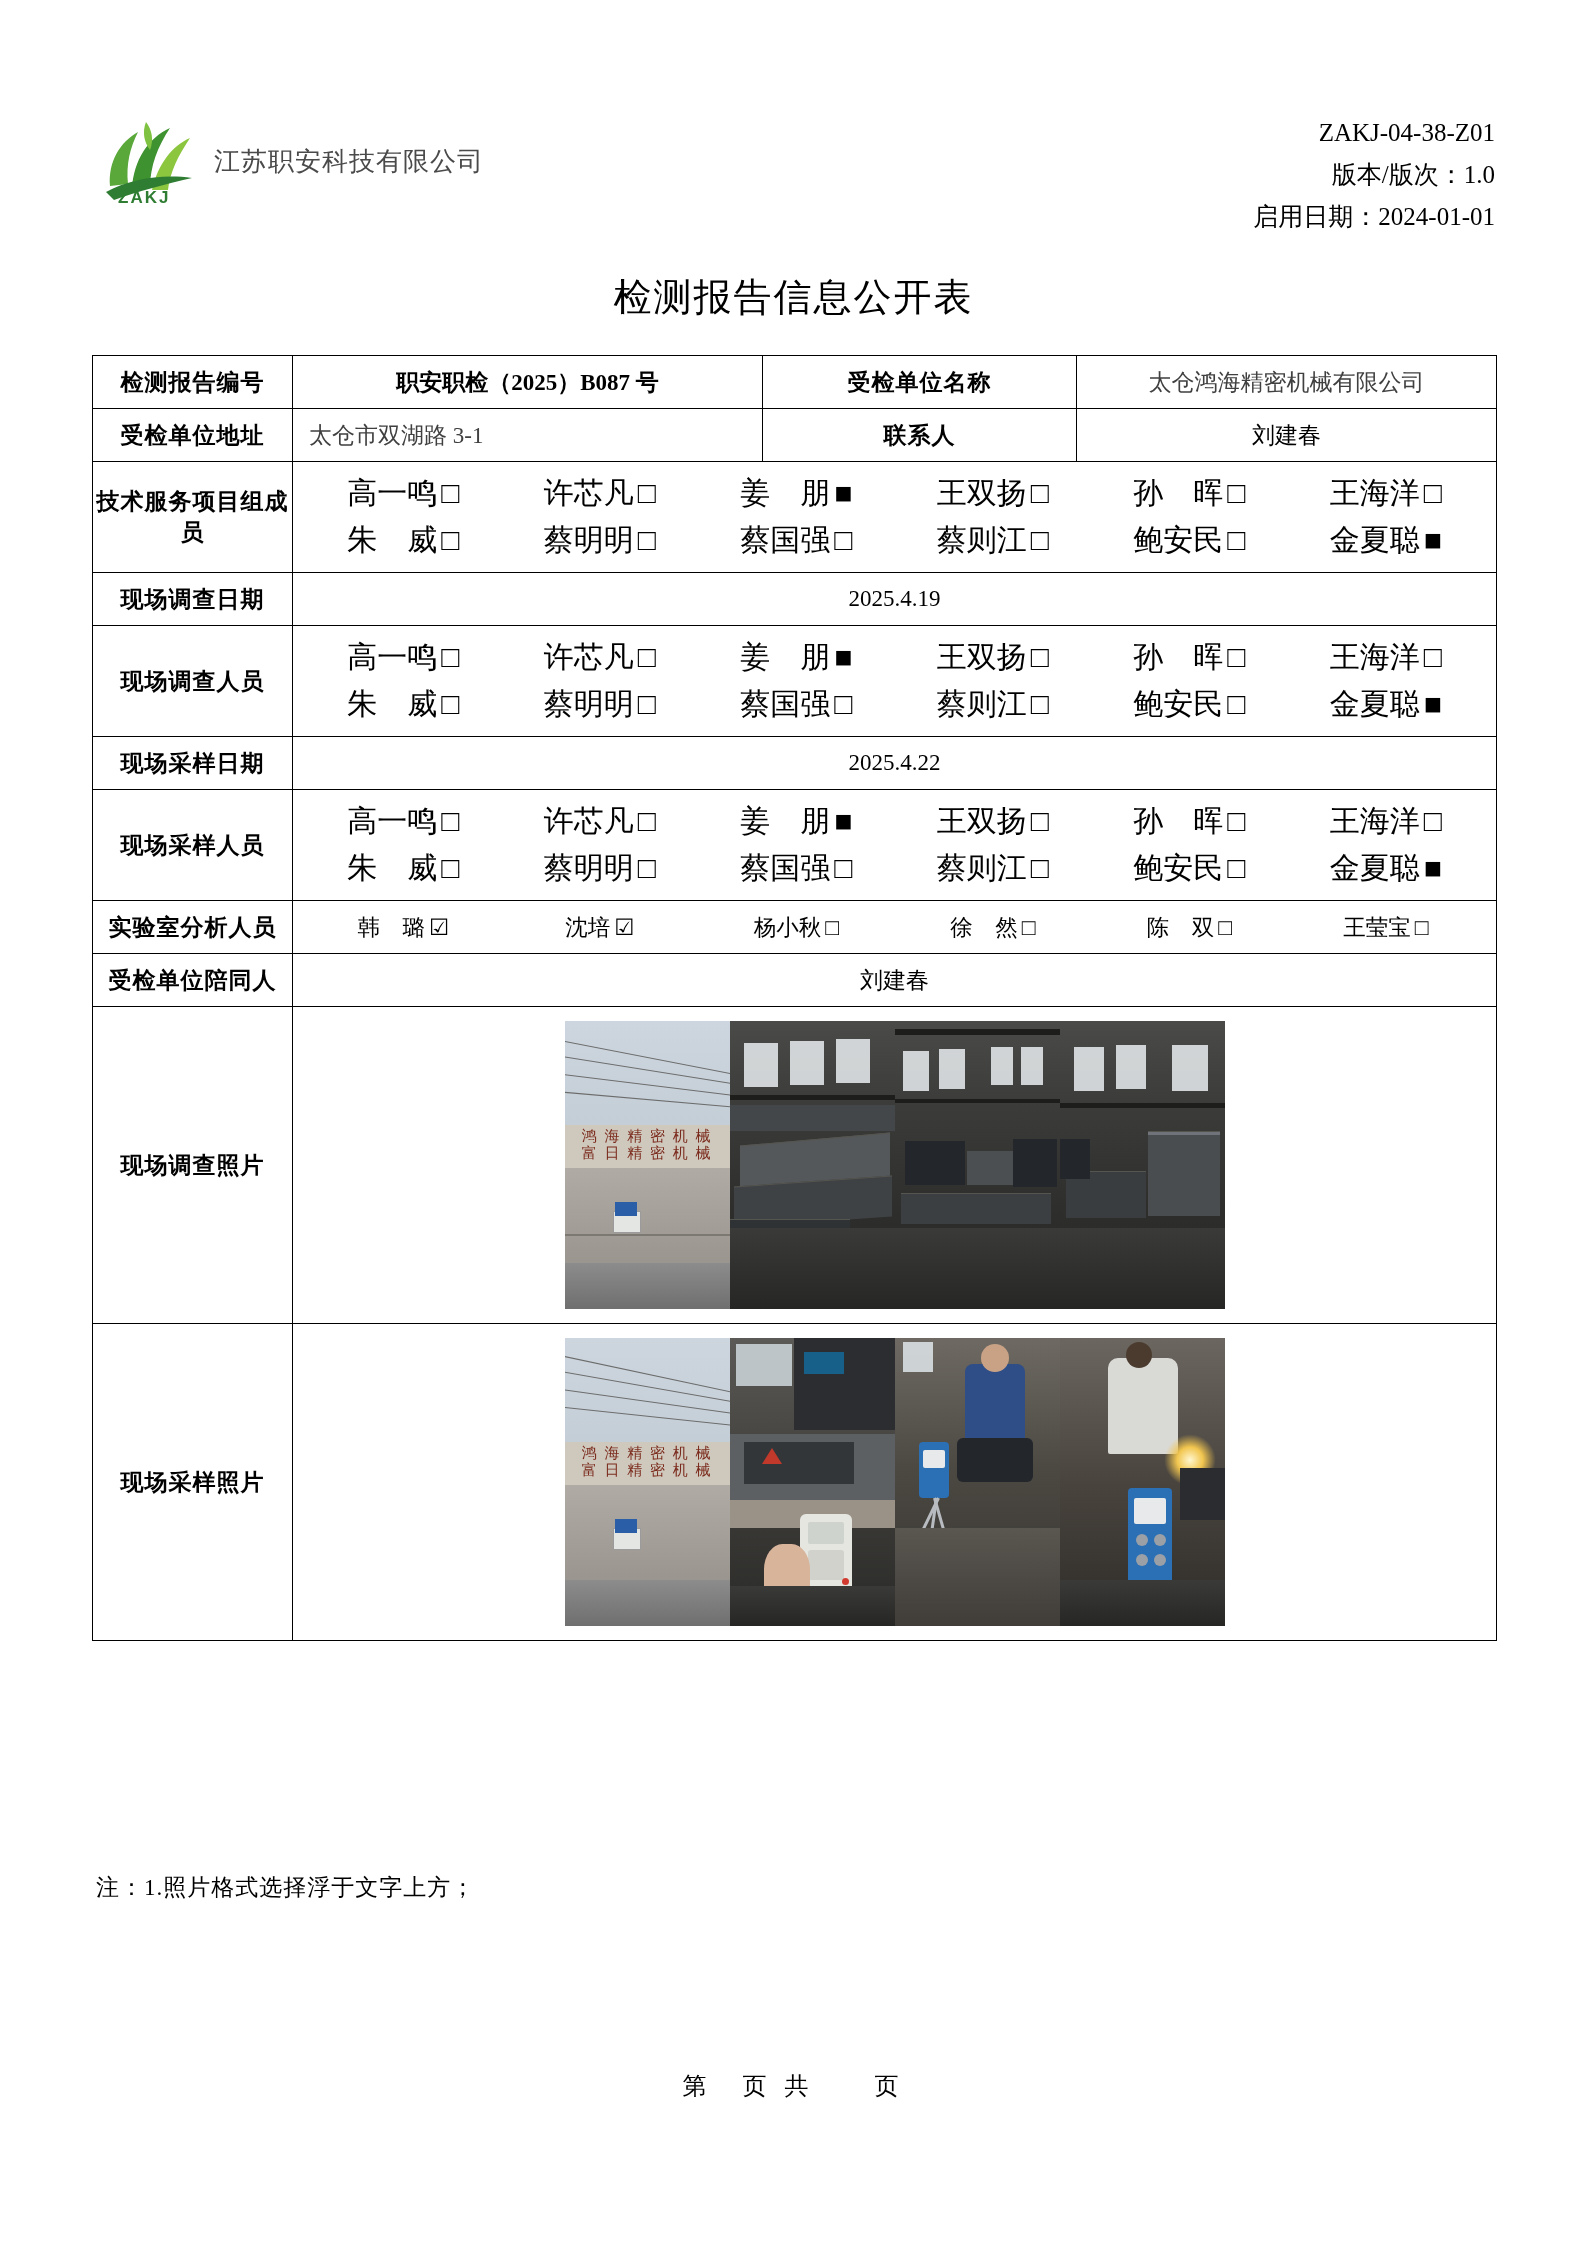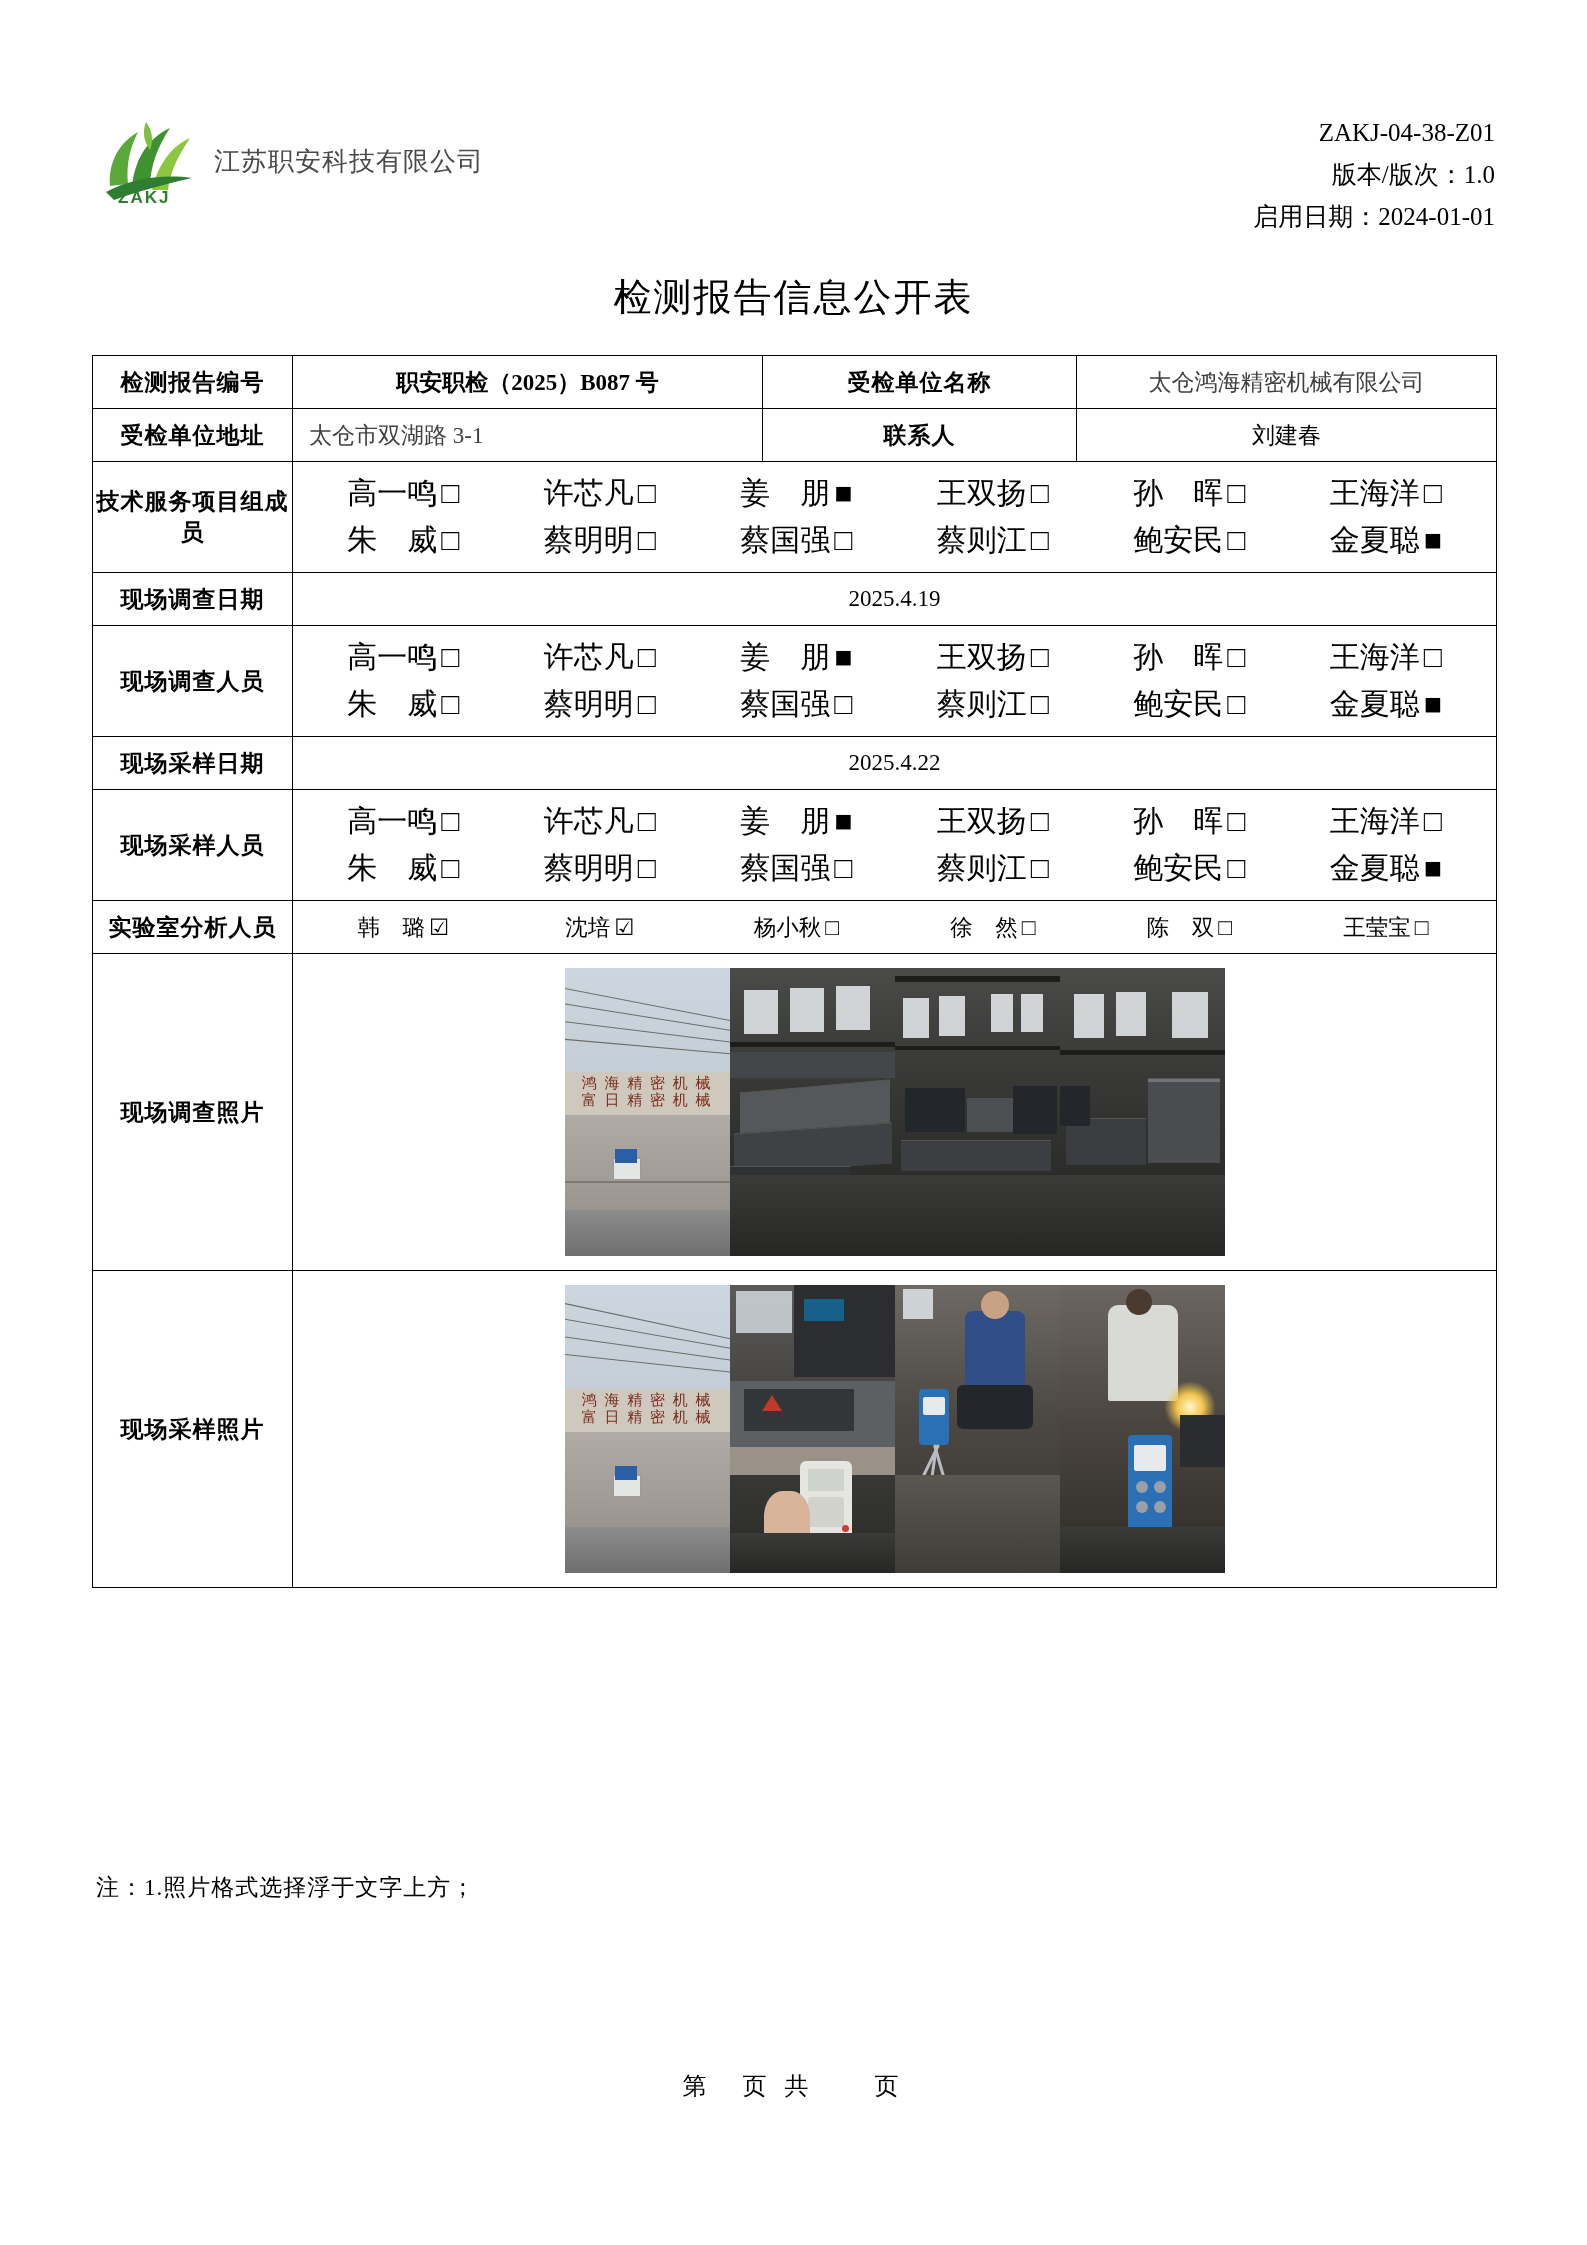--- a/index.html
+++ b/index.html
@@ -434,20 +434,24 @@
           <span class="cell"><span>韩　璐</span><span class="box">☑</span></span>
           <span class="cell"><span>沈培</span><span class="box">☑</span></span>
           <span class="cell"><span>杨小秋</span><span class="box">□</span></span>
           <span class="cell"><span>徐　然</span><span class="box">□</span></span>
           <span class="cell"><span>陈　双</span><span class="box">□</span></span>
           <span class="cell"><span>王莹宝</span><span class="box">□</span></span>
         </div>
       </td>
     </tr>
 
+    <tr>
+      <td class="lbl">受检单位陪同人</td>
+      <td class="val" colspan="7">刘建春</td>
+    </tr>
 
     <tr>
       <td class="photo-label">现场调查照片</td>
       <td class="photo-cell" colspan="7">
         <div class="photo-strip">
 
           <div class="ph">
             <div class="sky"></div>
             <div class="wires">
               <div class="wire" style="top:18px;left:-10px;width:200px;transform:rotate(11deg);"></div>

